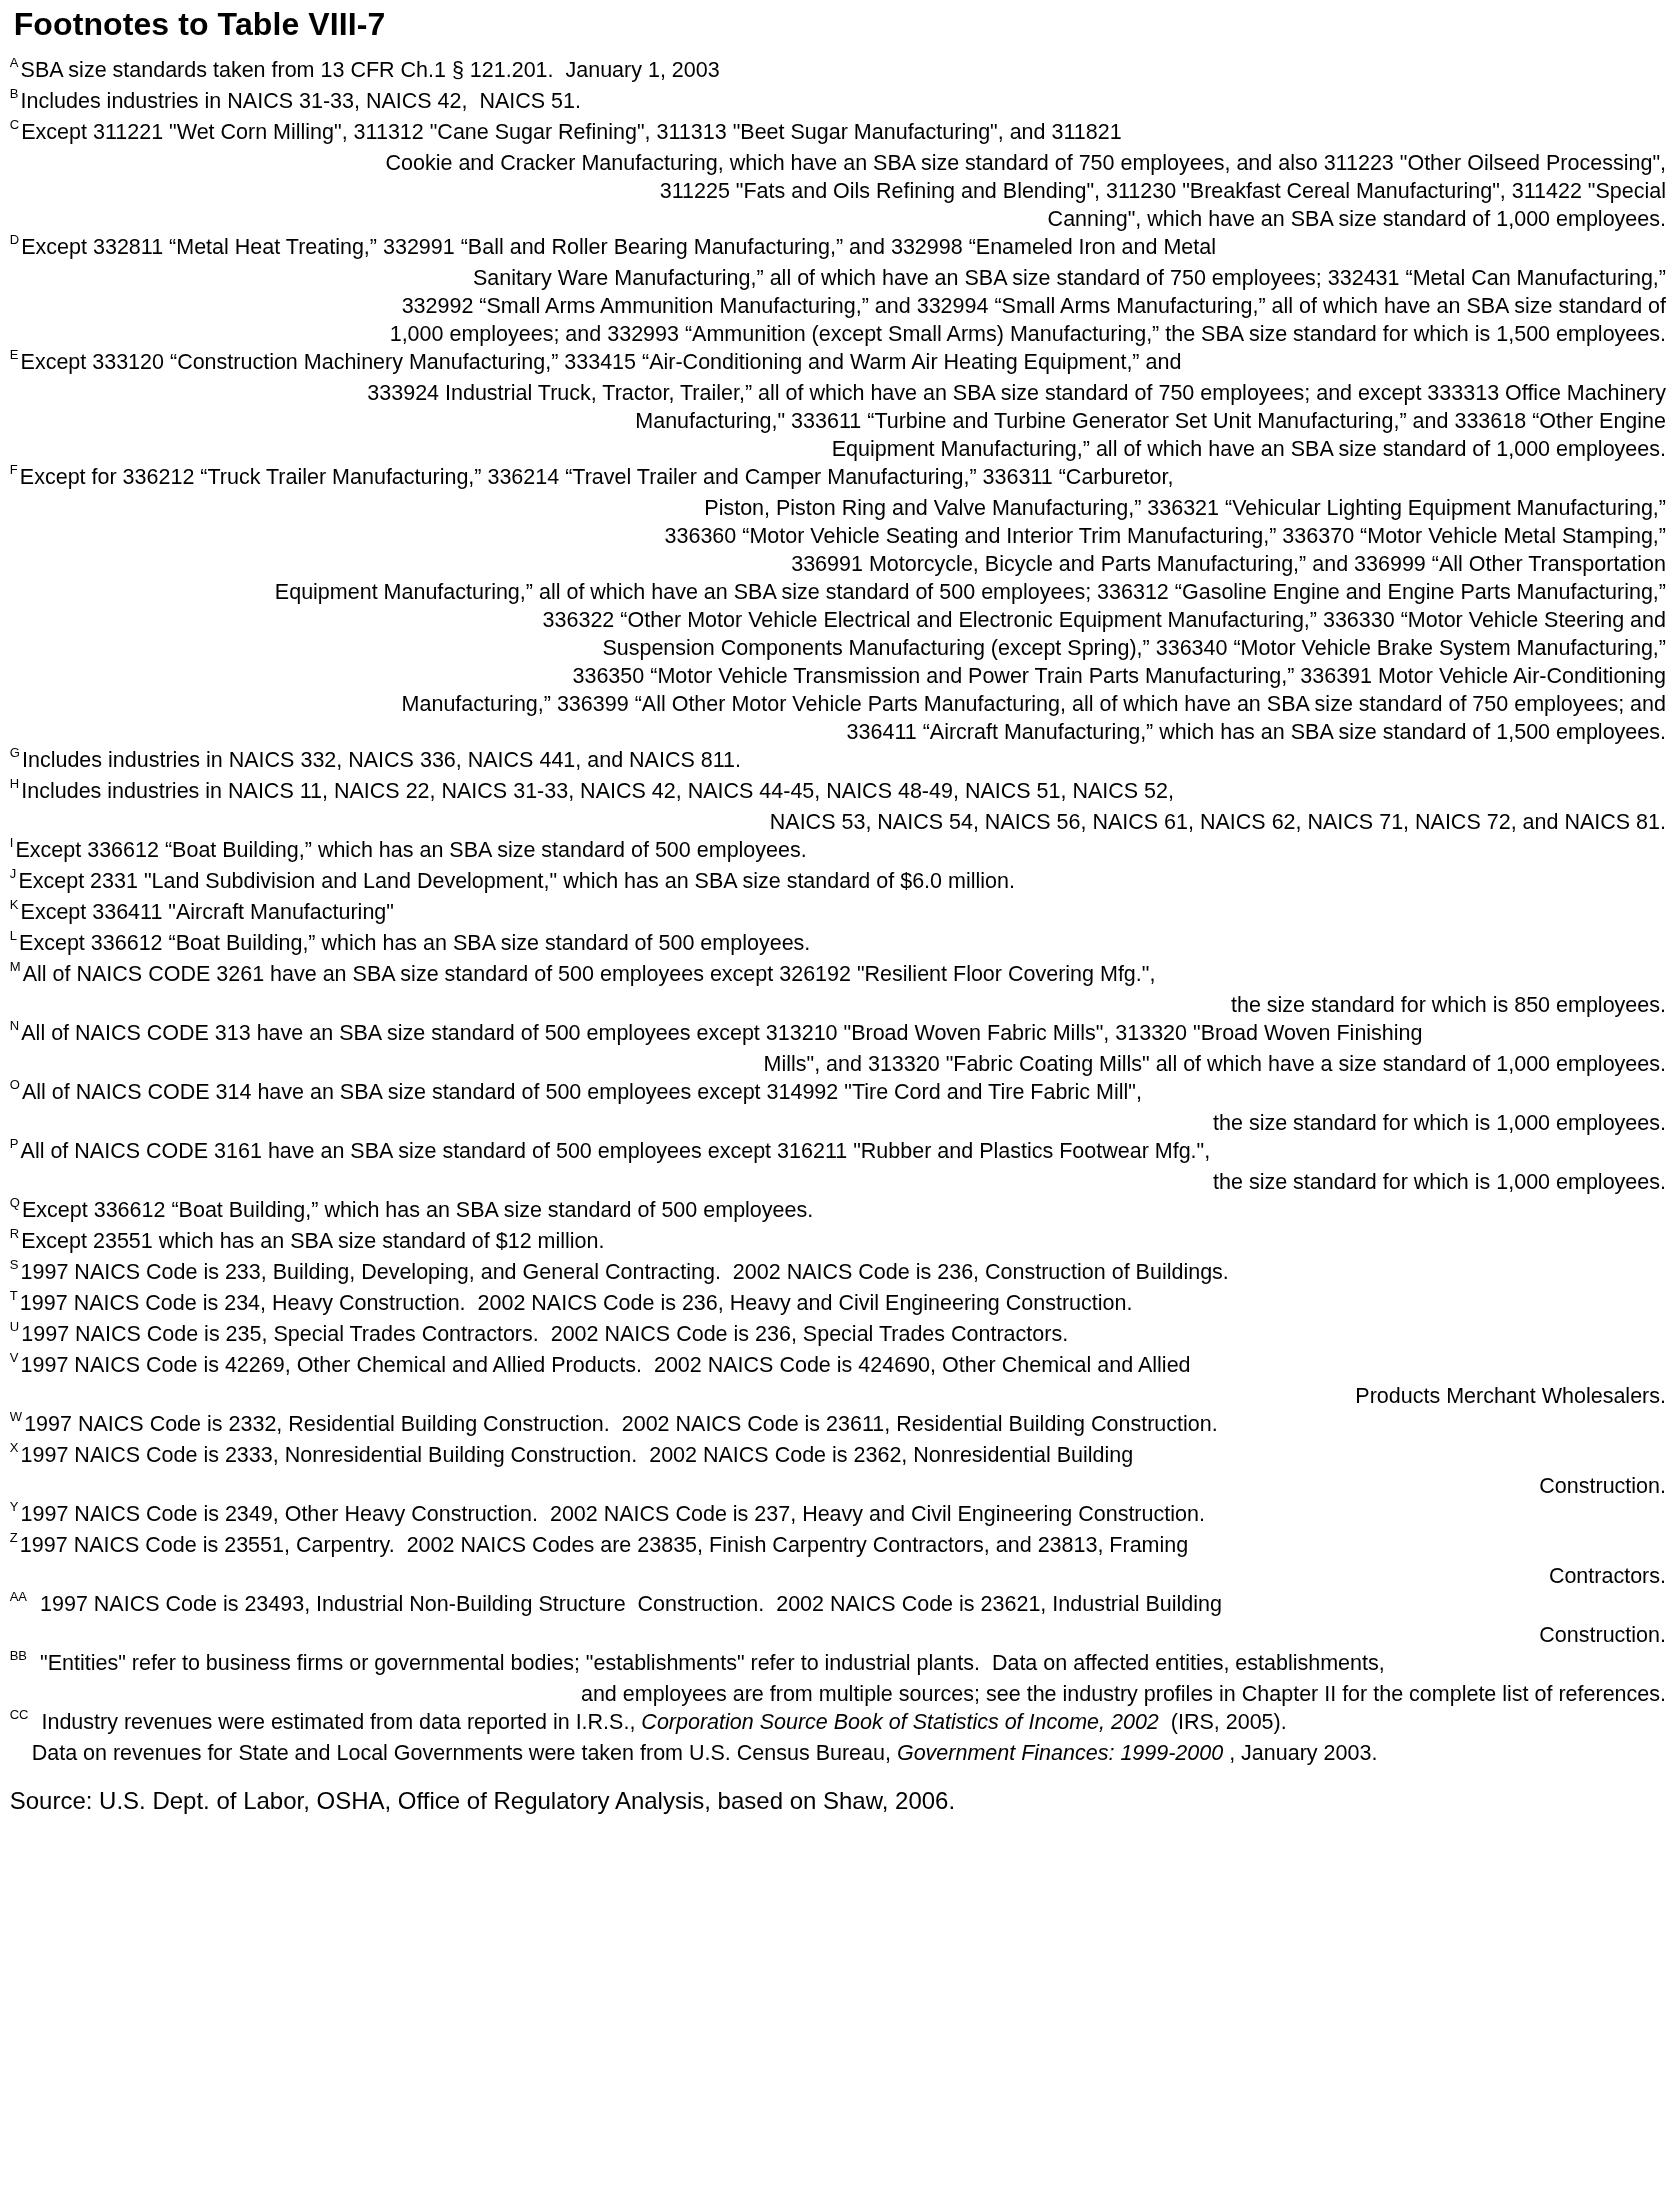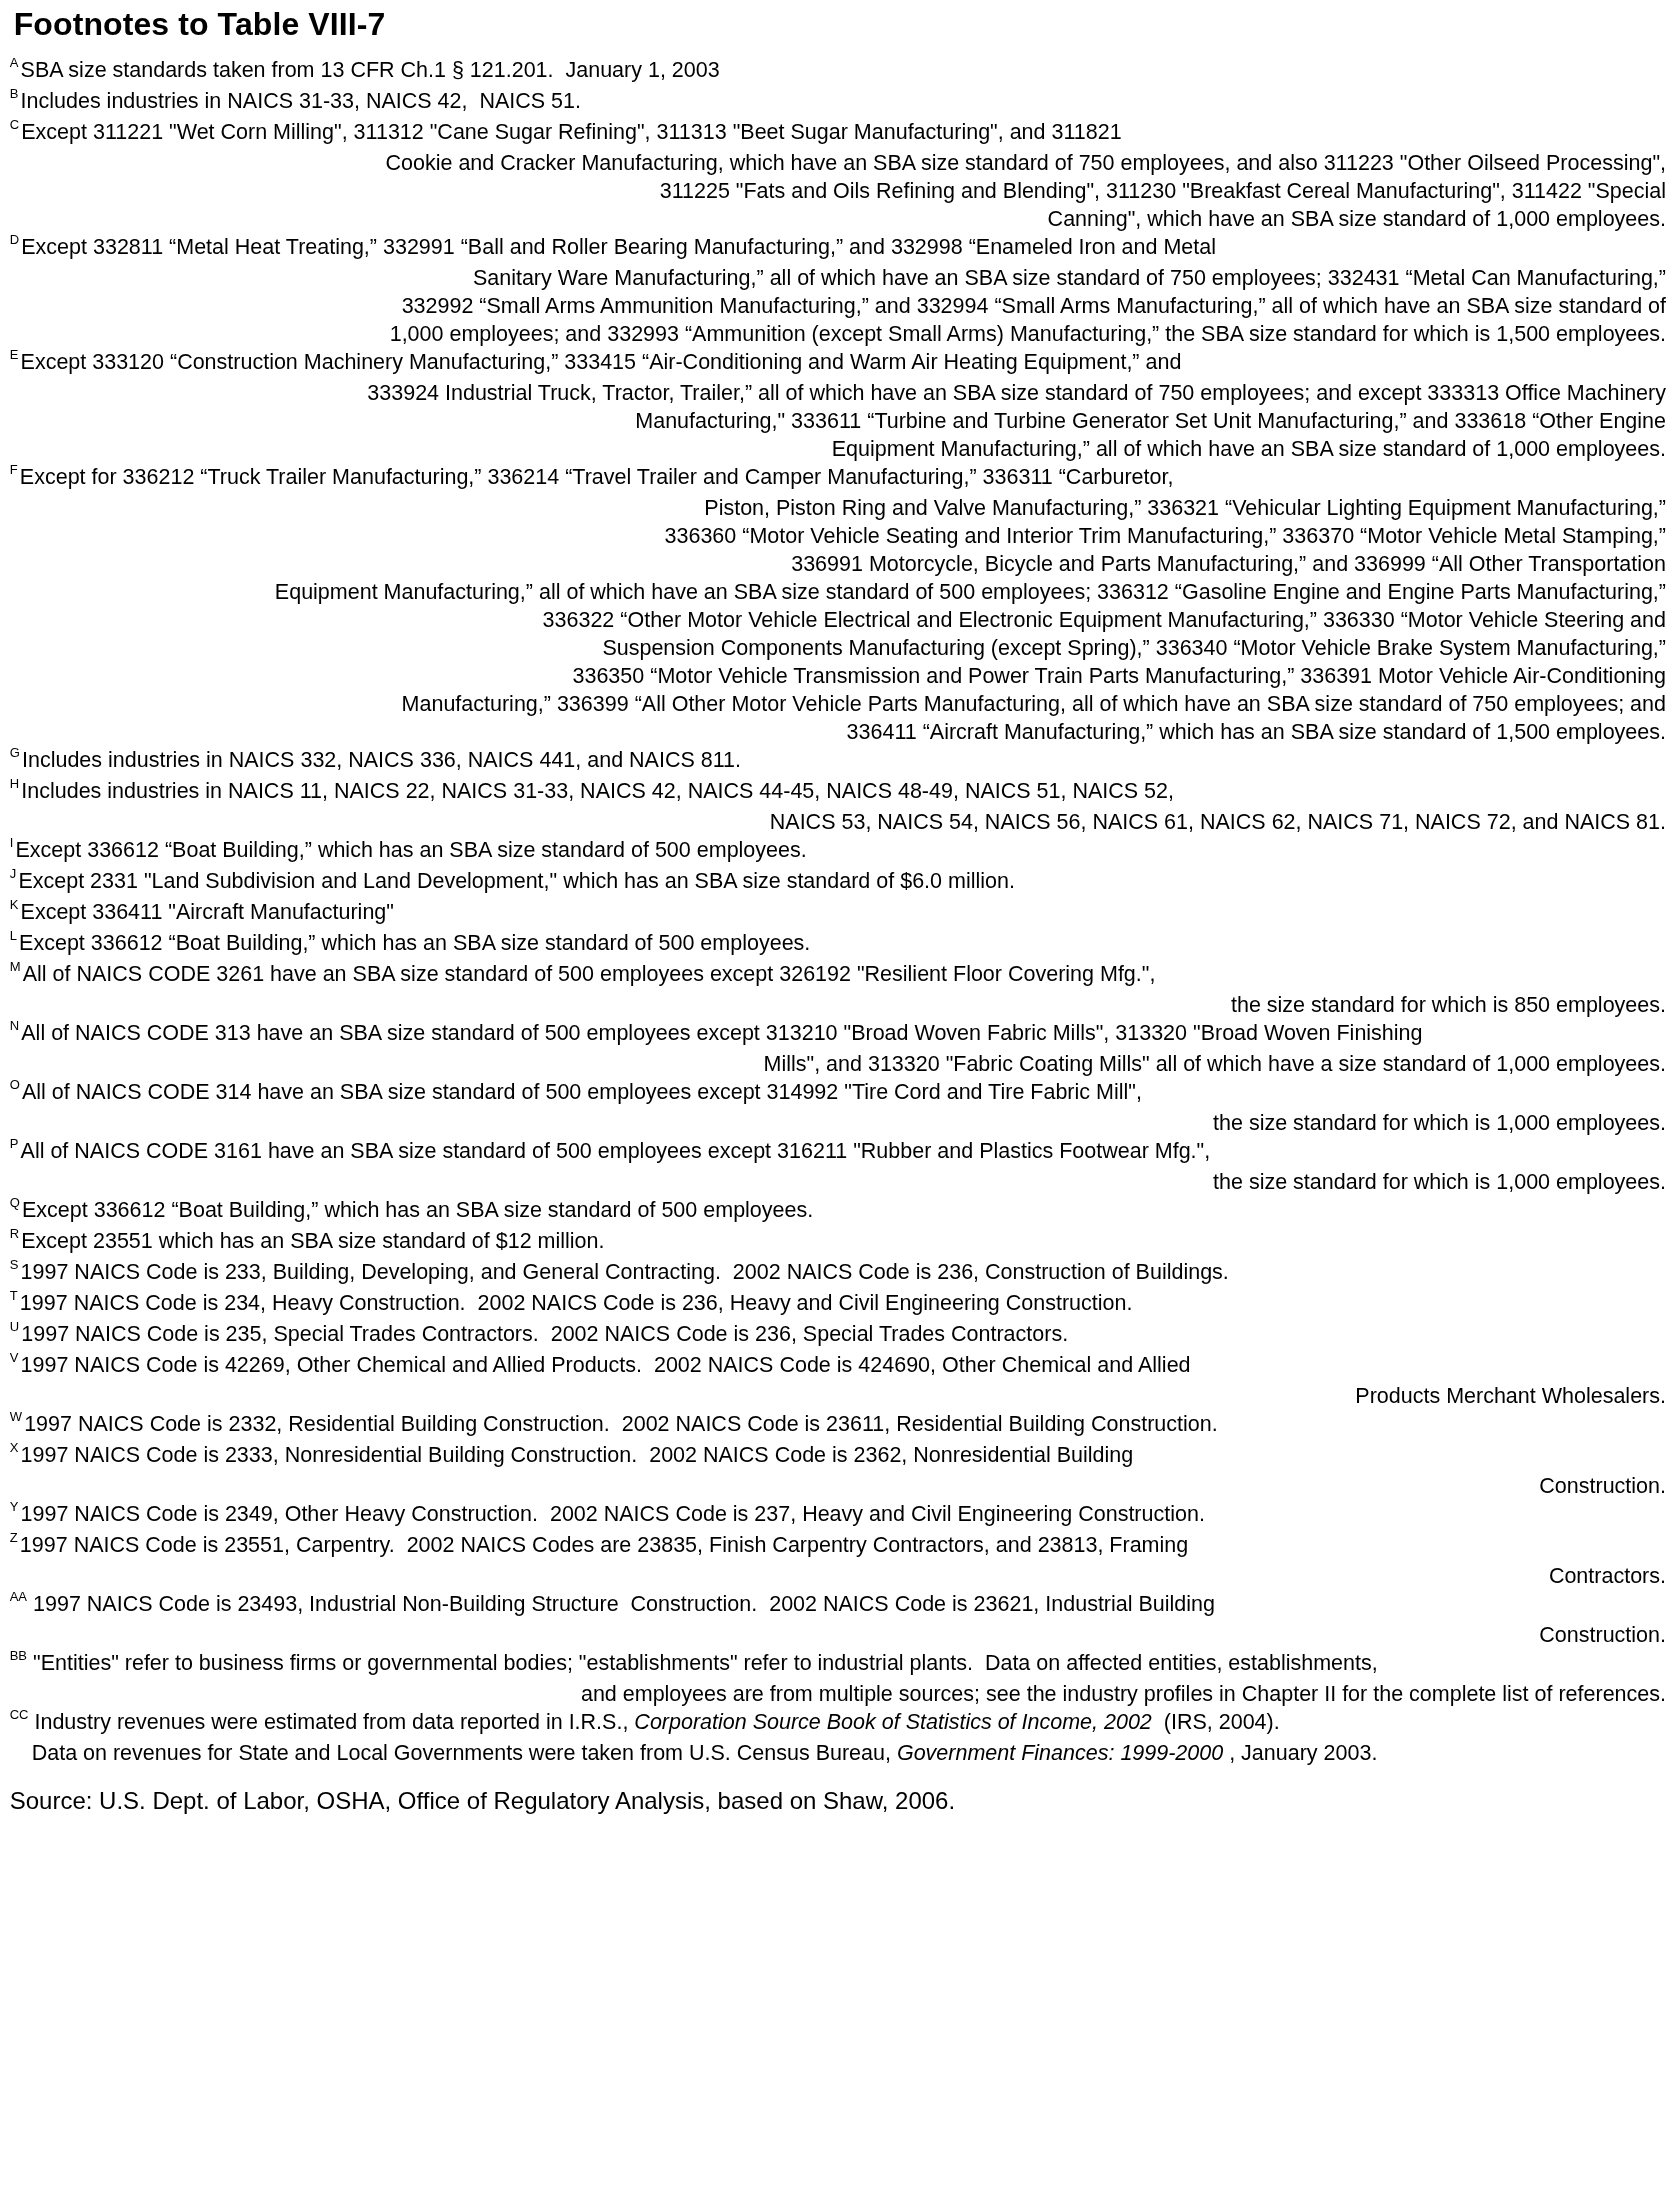--- a/index.html
+++ b/index.html
@@ -55,21 +55,21 @@
   sup.marker {
     font-size: 13px;
     vertical-align: baseline;
     position: relative;
     top: -9.7px;
     font-weight: normal;
     margin-right: 2.2px;
     display: inline-block;
   }
   sup.marker.wide {
-    margin-right: 6px;
+    margin-right: 13px;
   }
   .bi {
     font-weight: normal;
     font-style: italic;
   }
   .source {
     display: block;
     font-size: 24px;
     line-height: 28px;
     white-space: pre;
@@ -192,20 +192,20 @@
         <span class="note-line first"><sup class="marker wide">AA</sup><span>1997 NAICS Code is 23493, Industrial Non-Building Structure  Construction.  2002 NAICS Code is 23621, Industrial Building</span></span>
         <span class="note-line cont"><span>Construction.</span></span>
       </div>
       <div class="note">
         <span class="note-line first"><sup class="marker wide">BB</sup><span>"Entities" refer to business firms or governmental bodies; "establishments" refer to industrial plants.  Data on affected entities, establishments,</span></span>
         <span class="note-line cont"><span>and employees are from multiple sources; see the industry profiles in Chapter II for the complete list of references.</span></span>
       </div>
     </div>
 
   <div class="note">
-    <span class="note-line first"><sup class="marker wide">CC</sup><span>Industry revenues were estimated from data reported in I.R.S., </span><span class="bi">Corporation Source Book of Statistics of Income, 2002</span><span>  (IRS, 2004).</span></span>
+    <span class="note-line first"><sup class="marker wide">CC</sup><span>Industry revenues were estimated from data reported in I.R.S., </span><span class="bi">Corporation Source Book of Statistics of Income, 2002</span><span>  (IRS, 2005).</span></span>
     <span class="note-line cont2"><span>Data on revenues for State and Local Governments were taken from U.S. Census Bureau, </span><span class="bi">Government Finances: 1999-2000</span><span> , January 2003.</span></span>
   </div>
 
   <span class="source">Source: U.S. Dept. of Labor, OSHA, Office of Regulatory Analysis, based on Shaw, 2006.</span>
 
 </div>
 
 
 </body></html>

